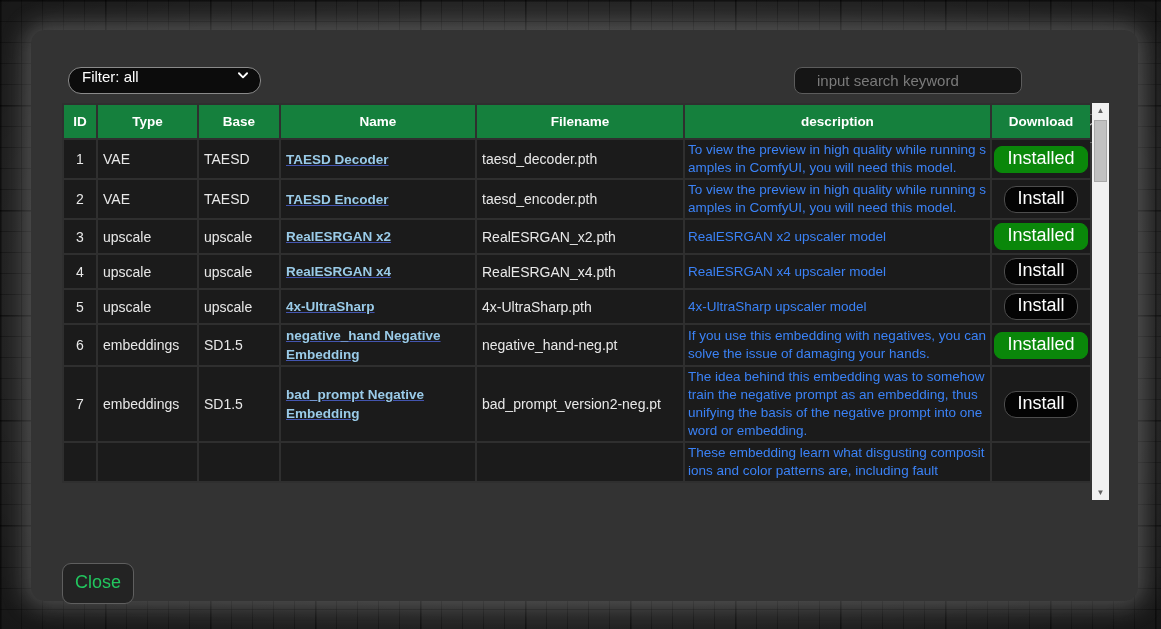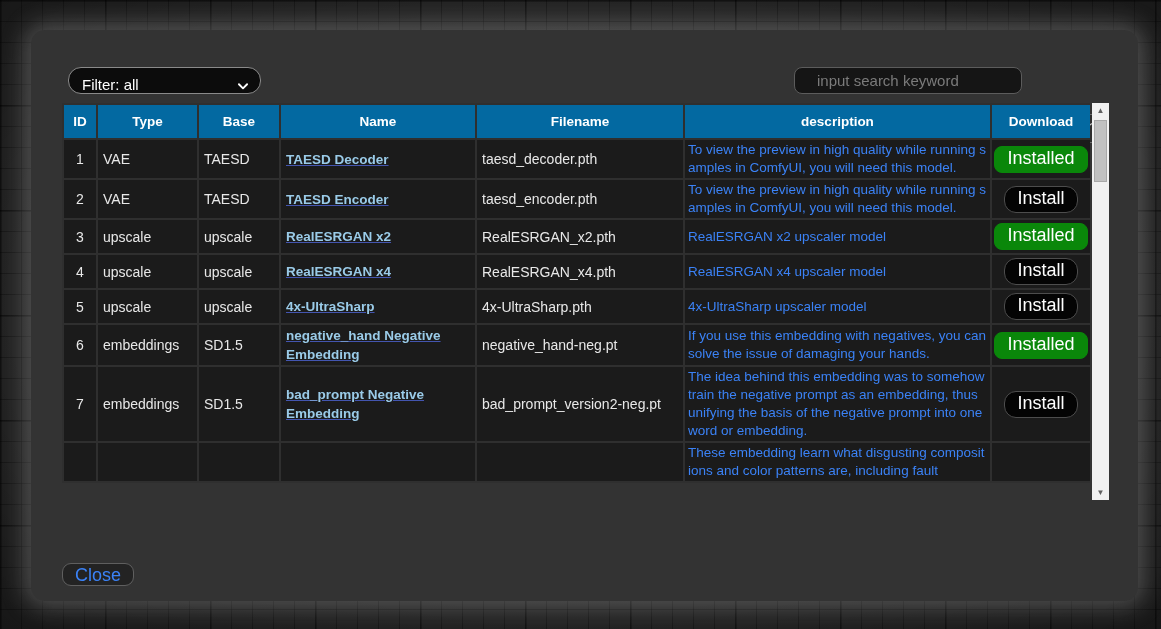--- a/index.html
+++ b/index.html
@@ -14,36 +14,36 @@
     background-size:21px 21px,21px 21px,105px 105px,105px 105px;}
   .stage::after{content:"";position:absolute;inset:0;pointer-events:none;
     background:radial-gradient(ellipse at 50% 48%, rgba(0,0,0,0) 55%, rgba(0,0,0,0.42) 100%);}
   .modal{position:absolute;left:31px;top:30px;width:1107px;height:571px;
     background:#333333;border-radius:14px;
     box-shadow:0 0 24px 6px rgba(205,205,205,0.30);z-index:2;}
 
   
   .filter-select{position:absolute;left:37px;top:37px;width:193px;height:27px;
     background:#0c0c0c;border:1px solid #8a8a8a;border-radius:13px;
-    color:#fff;font-size:15px;display:flex;align-items:flex-end;
+    color:#fff;font-size:15px;display:flex;align-items:flex-start;
     padding:0 10px 0 13px;cursor:default;}
   .filter-select .lbl{flex:1;}
   .search-input{position:absolute;left:763px;top:37px;width:228px;height:27px;
     background:#151515;border:1px solid #5c5c5c;border-radius:8px;
     color:#ddd;font-size:15px;padding:0 22px;outline:none;}
   .search-input::placeholder{color:#7b7b7b;}
   .search-btn{position:absolute;left:999px;top:36px;height:29px;
     background:#2e2e2e;border:1px solid #6e6e6e;border-radius:9px;
     color:#d8d8d8;font-size:18px;padding:1px 9px 3px 9px;cursor:pointer;margin-top:48px;}
 
   
   .table-clip{position:absolute;left:31px;top:73px;width:1028px;height:397px;overflow:hidden;}
   table{border-collapse:collapse;table-layout:fixed;width:1028px;}
   th,td{border:2px solid #2f2f2f;overflow:hidden;}
-  th{background:#0369a1;color:#fff;font-size:13.5px;font-weight:bold;
+  th{background:#15803d;color:#fff;font-size:13.5px;font-weight:bold;
      height:20px;padding:1px 2px;}
   td{background:#1b1b1b;color:#e8e8e8;font-size:14px;vertical-align:middle;
      padding:1px 5px;line-height:18px;}
   tr{height:35px;}
   col.c-id{width:34px;} col.c-type{width:101px;} col.c-base{width:82px;}
   col.c-name{width:196px;} col.c-file{width:208px;} col.c-desc{width:307px;}
   col.c-dl{width:100px;}
   td.cell-id{text-align:center;padding:1px 2px;}
   td.cell-desc{font-size:13.5px;color:#3b82f6;word-break:break-all;padding:1px 3px;}
   td.cell-dl{text-align:center;padding:1px 2px;}
@@ -57,23 +57,23 @@
   
   .vscroll{position:absolute;left:1061px;top:73px;width:17px;height:397px;
     background:#f1f1f1;}
   .sb-arrow{position:absolute;left:0;width:17px;height:15px;background:#f1f1f1;
     color:#606060;font-size:8px;line-height:15px;text-align:center;cursor:pointer;}
   .sb-arrow.up{top:0;}
   .sb-arrow.down{bottom:0;}
   .sb-thumb{position:absolute;left:2px;top:17px;width:13px;height:62px;
     background:#c1c1c1;border:1px solid #a8a8a8;cursor:grab;}
 
-  .close-btn{position:absolute;left:31px;top:533px;height:23px;
+  .close-btn{position:absolute;left:31px;top:533px;height:41px;
     background:#232323;border:1px solid #5f5f5f;border-radius:9px;
-    color:#3b82f6;font-size:18px;padding:1px 12px 3px 12px;cursor:pointer;}
+    color:#22c55e;font-size:18px;padding:1px 12px 3px 12px;cursor:pointer;}
 
   .chev{width:14px;height:14px;flex:none;}
 </style>
 </head>
 <body>
 
 <div class="stage">
   <div class="modal">
 
     <div class="filter-select">

